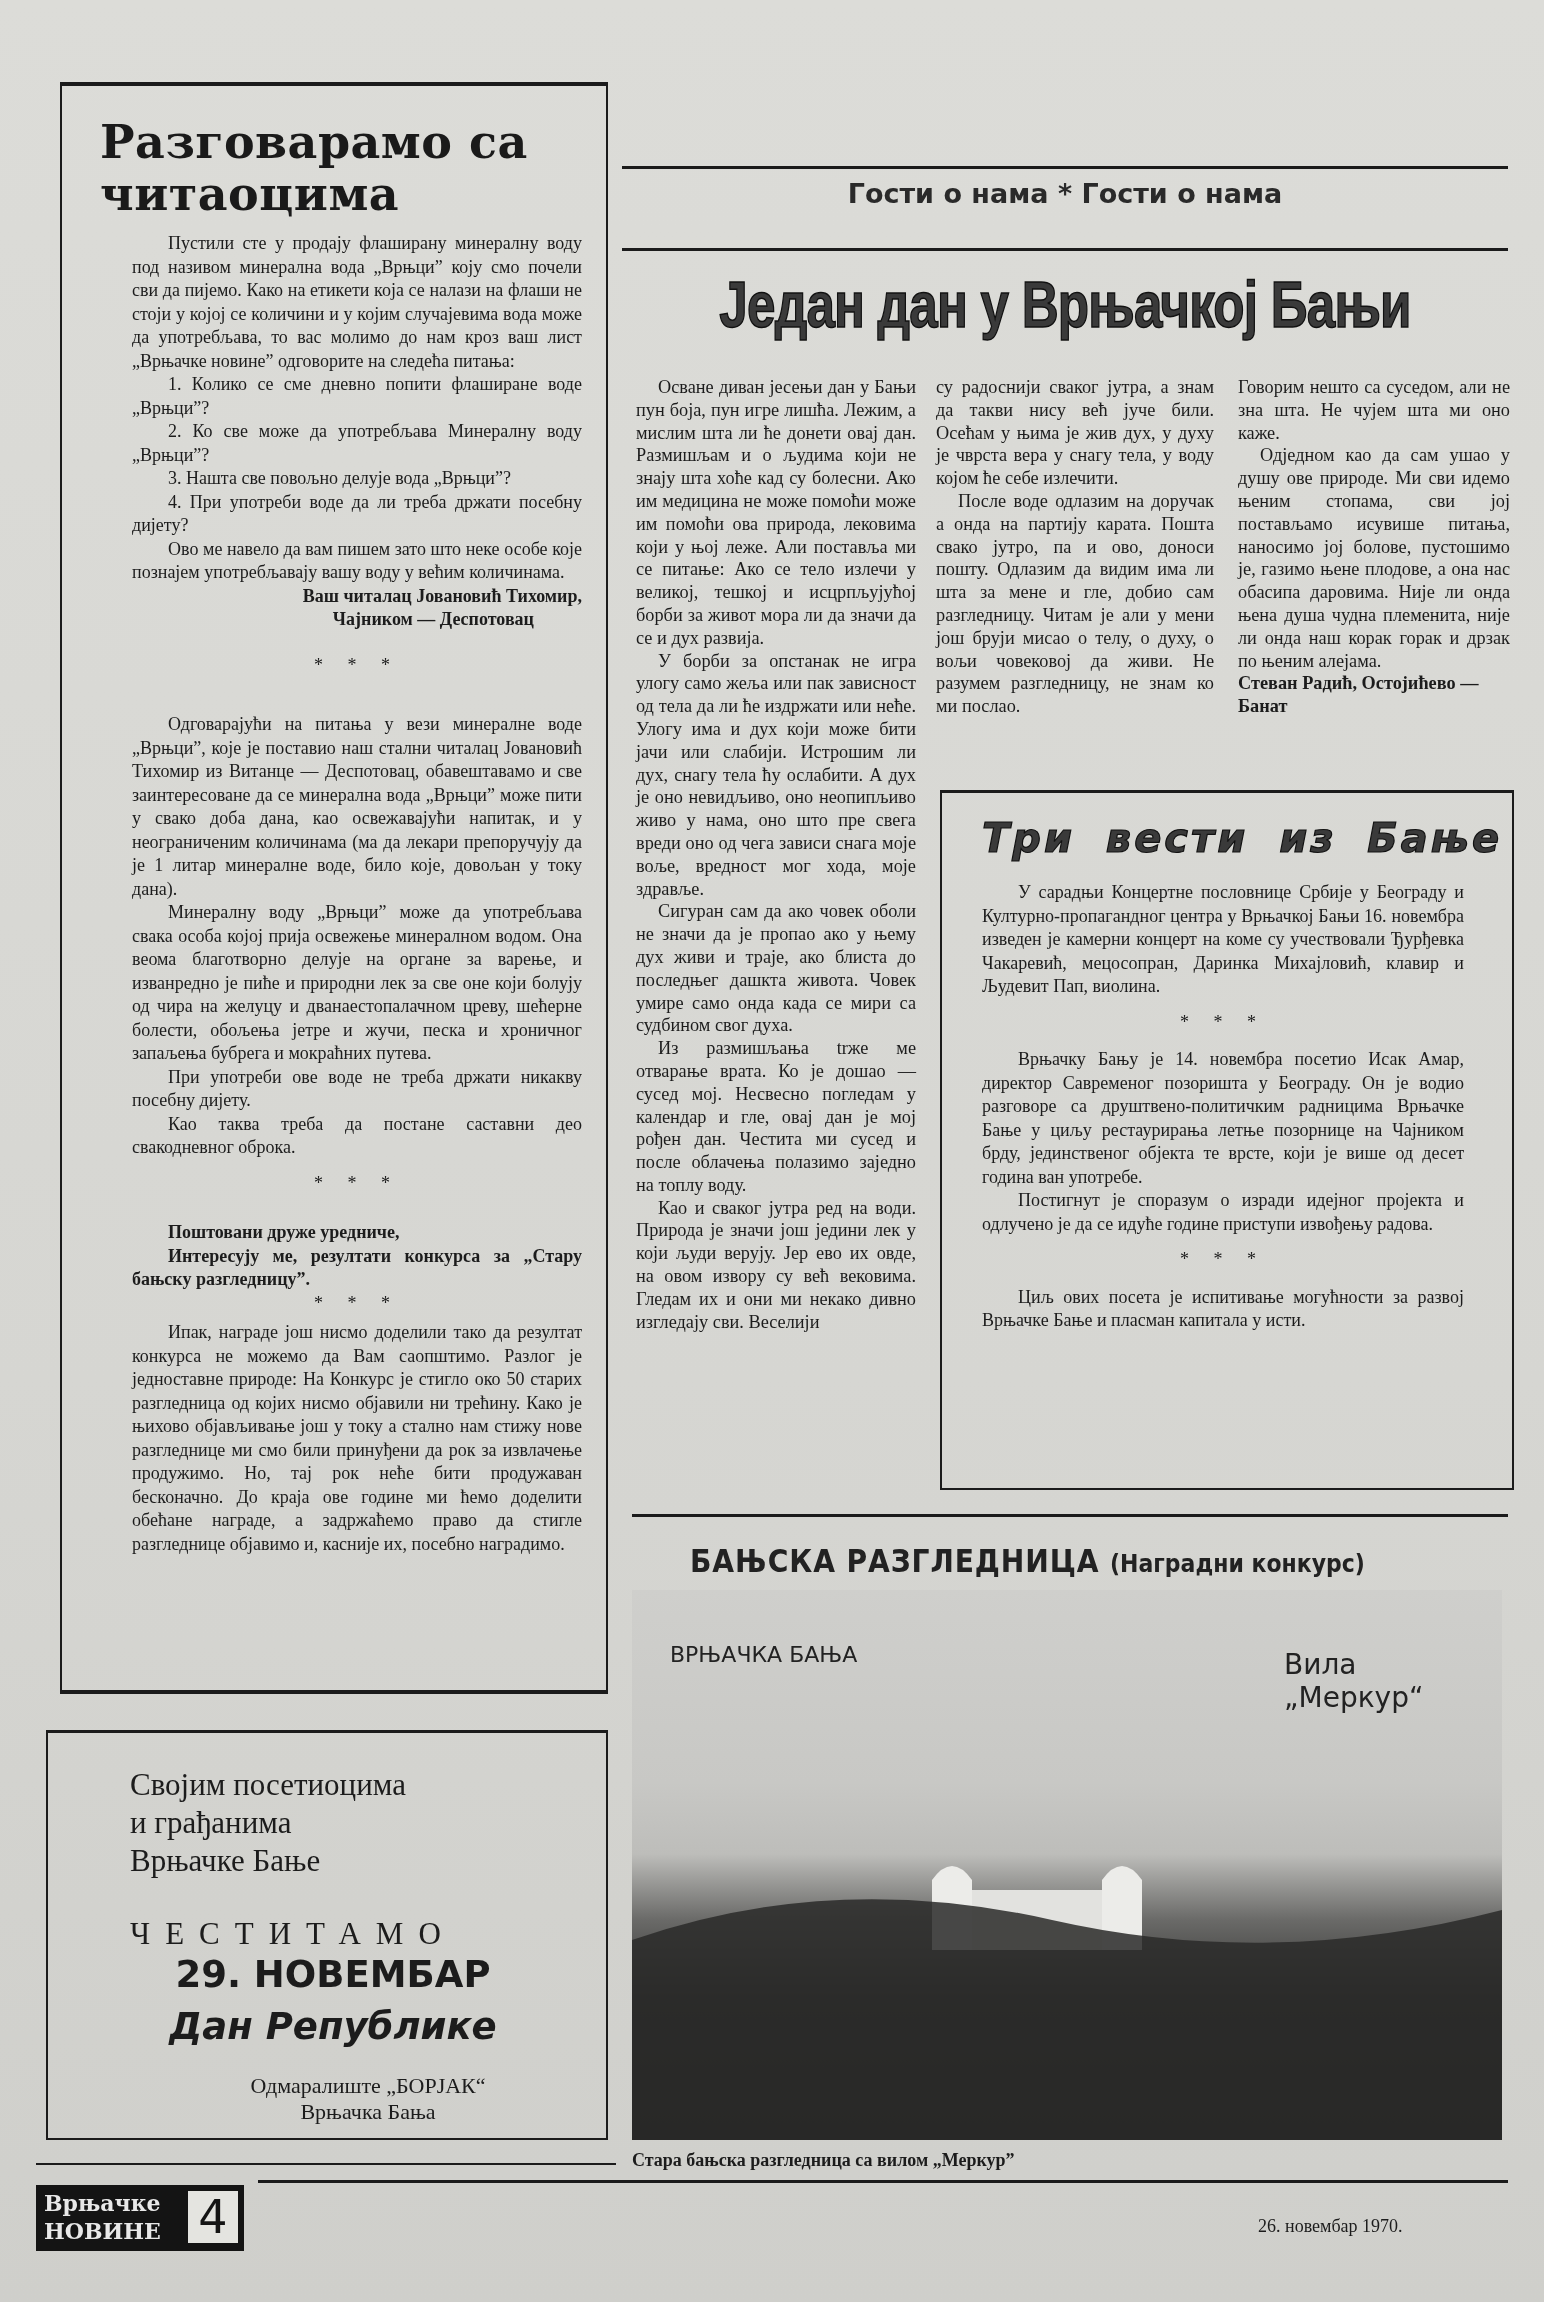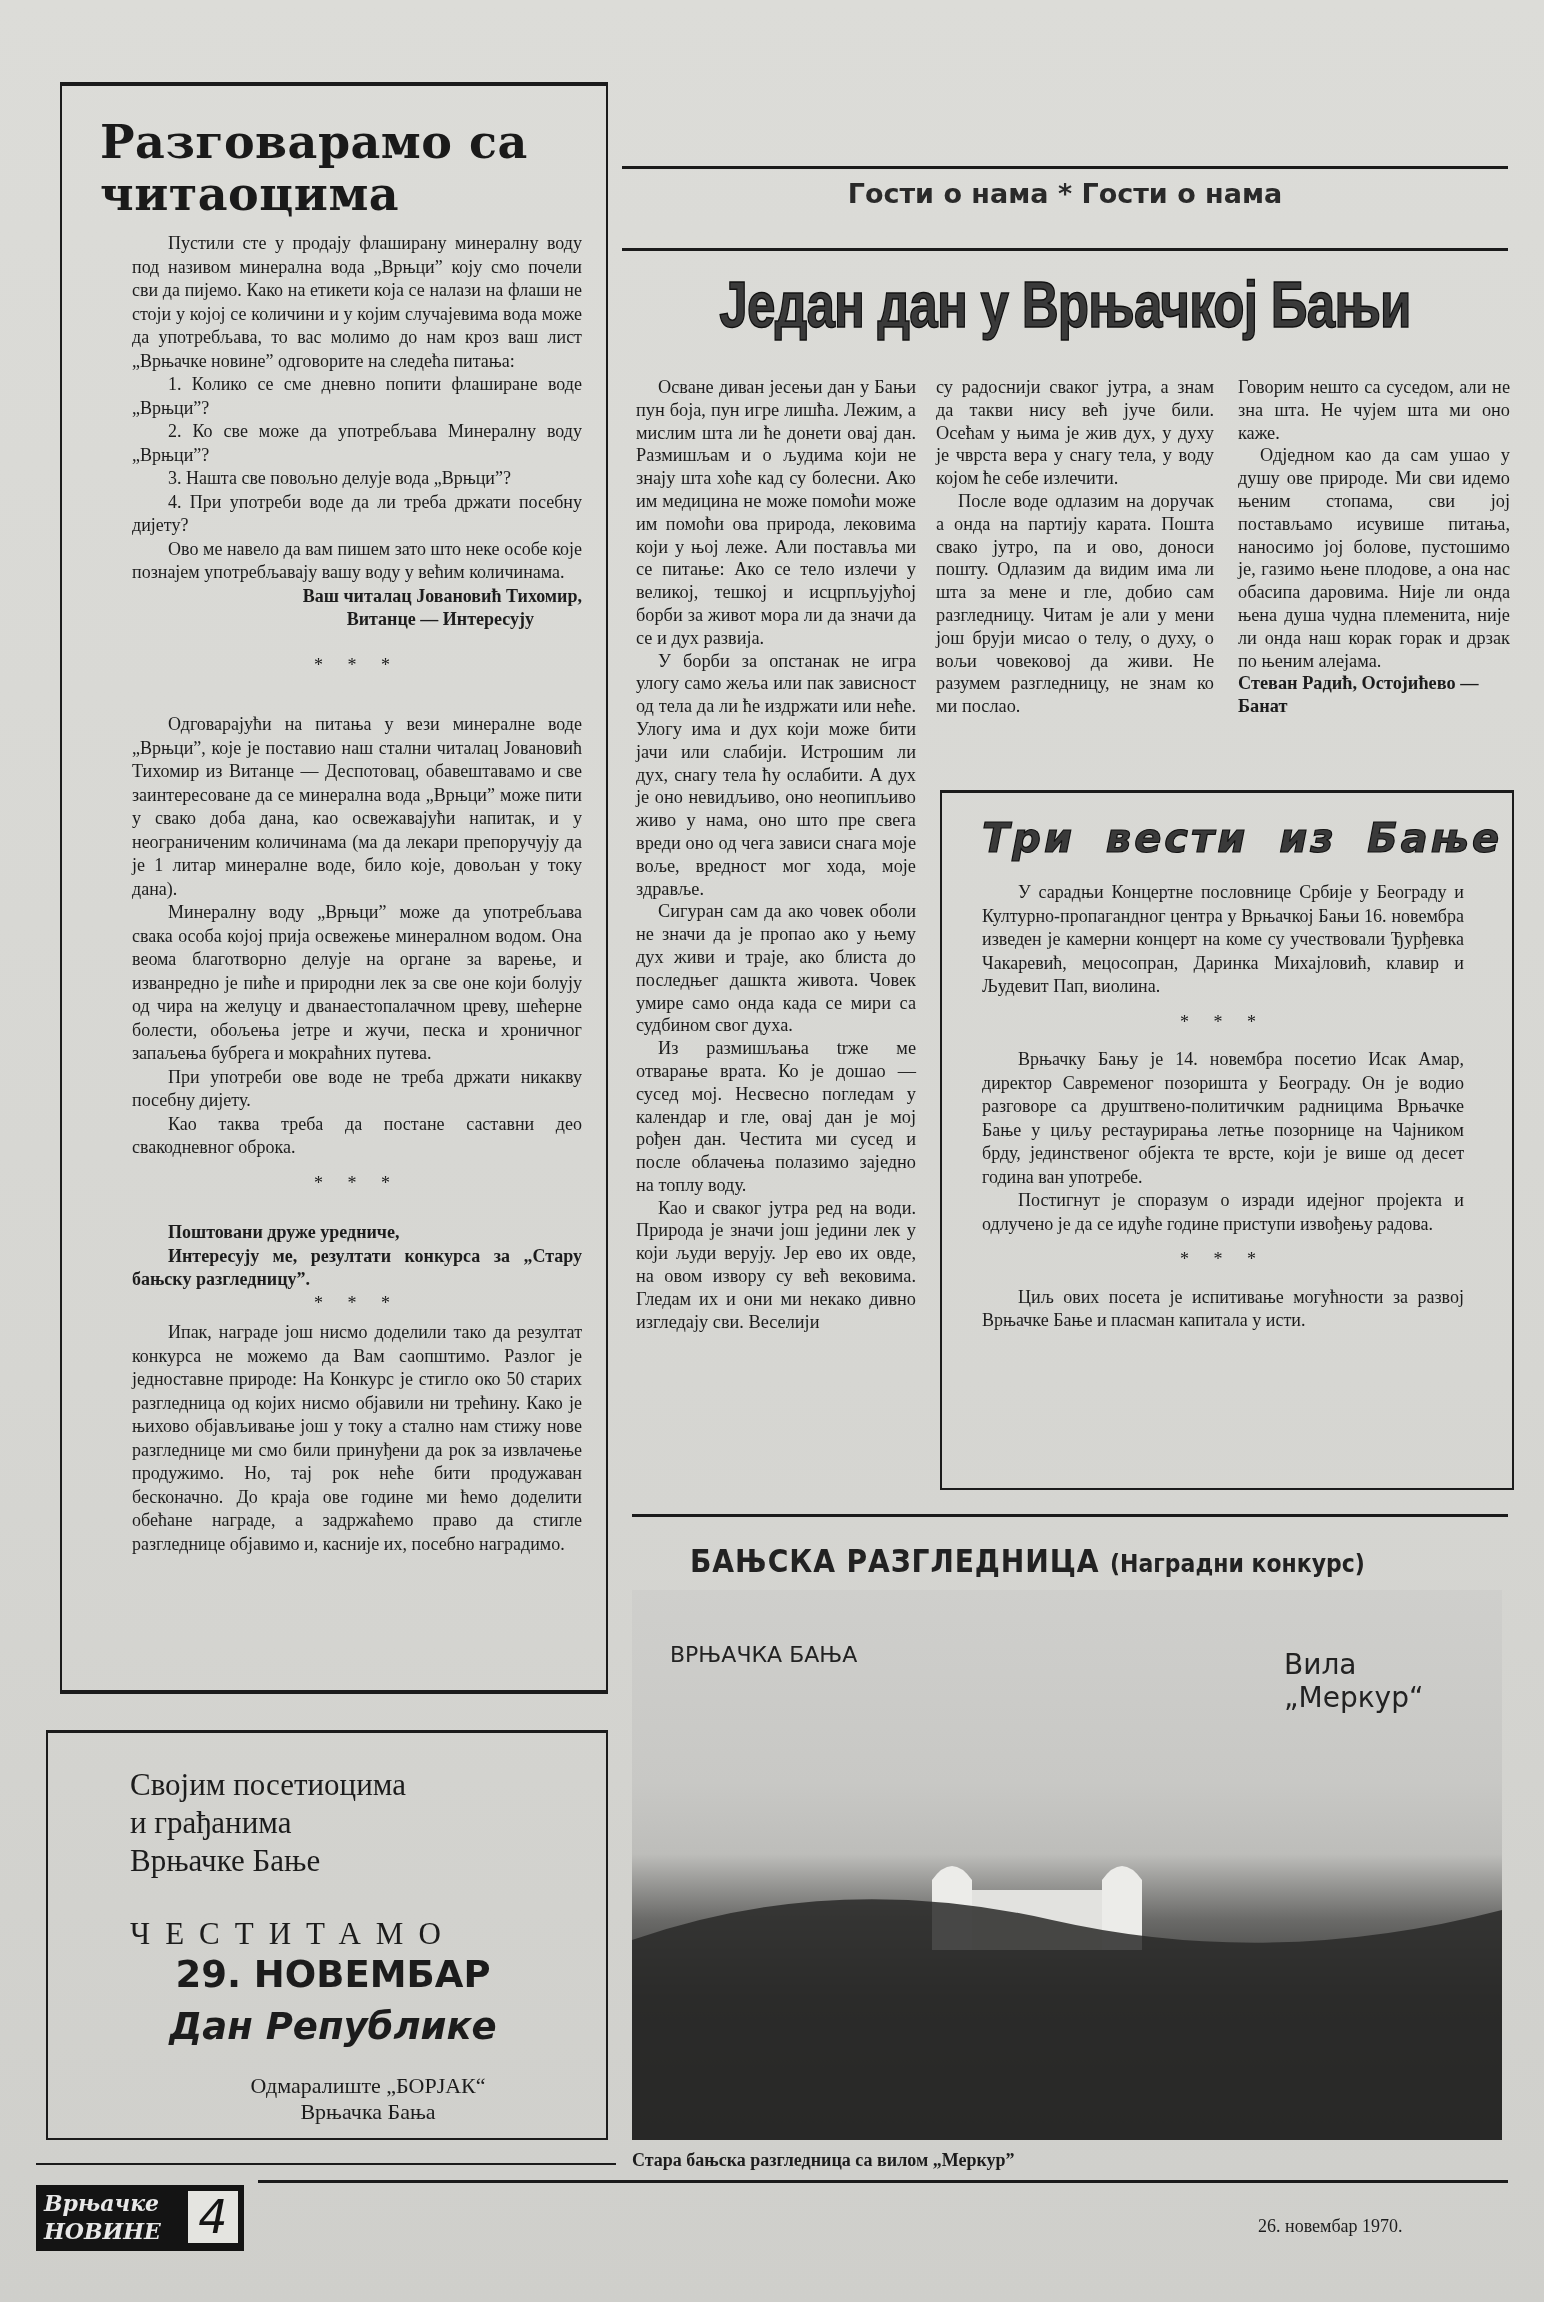--- a/index.html
+++ b/index.html
@@ -28,21 +28,21 @@
   
   .box-ad { position: absolute; left: 46px; top: 1730px; width: 562px; height: 410px;
     border: 2px solid #1b1b1b; border-top-width: 3px; box-sizing: border-box; }
   .ad-line { position: absolute; left: 82px; font-family: "Liberation Serif", serif; font-size: 31px; line-height: 36px; }
   .ad-cest { position: absolute; left: 82px; top: 183px; font-size: 31px; letter-spacing: 15px; text-align: center; }
   .ad-date { position: absolute; left: 85px; top: 216px; width: 400px; text-align: center;
     font-family: "DejaVu Sans", sans-serif; font-weight: bold; font-size: 37px; line-height: 52px; }
   .ad-sign { position: absolute; left: 165px; top: 340px; width: 310px; text-align: center; font-size: 22px; line-height: 26px; }
 
   
-  .mast { position: absolute; left: 36px; top: 2185px; width: 208px; height: 66px; background: #141414; font-style: italic; }
+  .mast { position: absolute; left: 36px; top: 2185px; width: 208px; height: 66px; background: #141414; }
   .mast-name { position: absolute; left: 8px; top: 4px; color: #e8e8e8; font-family: "DejaVu Serif", serif;
     font-weight: bold; font-size: 22px; line-height: 28px; }
   .mast-num { position: absolute; right: 6px; top: 6px; width: 50px; height: 52px; background: #e4e4e0;
     color: #141414; font-family: "DejaVu Sans", sans-serif; font-size: 46px; line-height: 52px; text-align: center; }
 
   
   .guests { position: absolute; left: 622px; top: 178px; width: 886px; text-align: center;
     font-family: "DejaVu Sans", sans-serif; font-weight: bold; font-size: 27px; color: #2a2a2a; }
   .big-title { position: absolute; left: 622px; top: 268px; width: 886px; text-align: center;
     font-family: "Liberation Sans", sans-serif; font-weight: bold; font-size: 64px; letter-spacing: -1px;
@@ -84,21 +84,21 @@
       <div>читаоцима</div>
     </div>
     <div class="left-body col-text">
       <p>Пустили сте у продају флаширану минералну воду под називом минерална вода „Врњци” коју смо почели сви да пијемо. Како на етикети која се налази на флаши не стоји у којој се количини и у којим случајевима вода може да употребљава, то вас молимо до нам кроз ваш лист „Врњачке новине” одговорите на следећа питања:</p>
       <p>1. Колико се сме дневно попити флаширане воде „Врњци”?</p>
       <p>2. Ко све може да употребљава Минералну воду „Врњци”?</p>
       <p>3. Нашта све повољно делује вода „Врњци”?</p>
       <p>4. При употреби воде да ли треба држати посебну дијету?</p>
       <p>Ово ме навело да вам пишем зато што неке особе које познајем употребљавају вашу воду у већим количинама.</p>
       <p class="sig">Ваш читалац Јовановић Тихомир,</p>
-      <p class="sig" style="padding-right:48px">Витанце — Интересују</p>
+      <p class="sig" style="padding-right:48px">Чајником — Деспотовац</p>
       <p class="stars" style="margin-top:22px;margin-bottom:36px">* * *</p>
       <p>Одговарајући на питања у вези минералне воде „Врњци”, које је поставио наш стални читалац Јовановић Тихомир из Витанце — Деспотовац, обавештавамо и све заинтересоване да се минерална вода „Врњци” може пити у свако доба дана, као освежавајући напитак, и у неограниченим количинама (ма да лекари препоручују да је 1 литар минералне воде, било које, довољан у току дана).</p>
       <p>Минералну воду „Врњци” може да употребљава свака особа којој прија освежење минералном водом. Она веома благотворно делује на органе за варење, и изванредно је пиће и природни лек за све оне који болују од чира на желуцу и дванаестопалачном цреву, шећерне болести, обољења јетре и жучи, песка и хроничног запаљења бубрега и мокраћних путева.</p>
       <p>При употреби ове воде не треба држати никакву посебну дијету.</p>
       <p>Као таква треба да постане саставни део свакодневног оброка.</p>
       <p class="stars" style="margin-bottom:26px">* * *</p>
       <p class="bold">Поштовани друже уредниче,</p>
       <p class="bold">Интересују ме, резултати конкурса за „Стару бањску разгледницу”.</p>
       <p class="stars" style="margin:0 0 6px">* * *</p>
       <p>Ипак, награде још нисмо доделили тако да резултат конкурса не можемо да Вам саопштимо. Разлог је једноставне природе: На Конкурс је стигло око 50 старих разгледница од којих нисмо објавили ни трећину. Како је њихово објављивање још у току а стално нам стижу нове разгледнице ми смо били принуђени да рок за извлачење продужимо. Но, тај рок неће бити продужаван бесконачно. До краја ове године ми ћемо доделити обећане награде, а задржаћемо право да стигле разгледнице објавимо и, касније их, посебно наградимо.</p>

